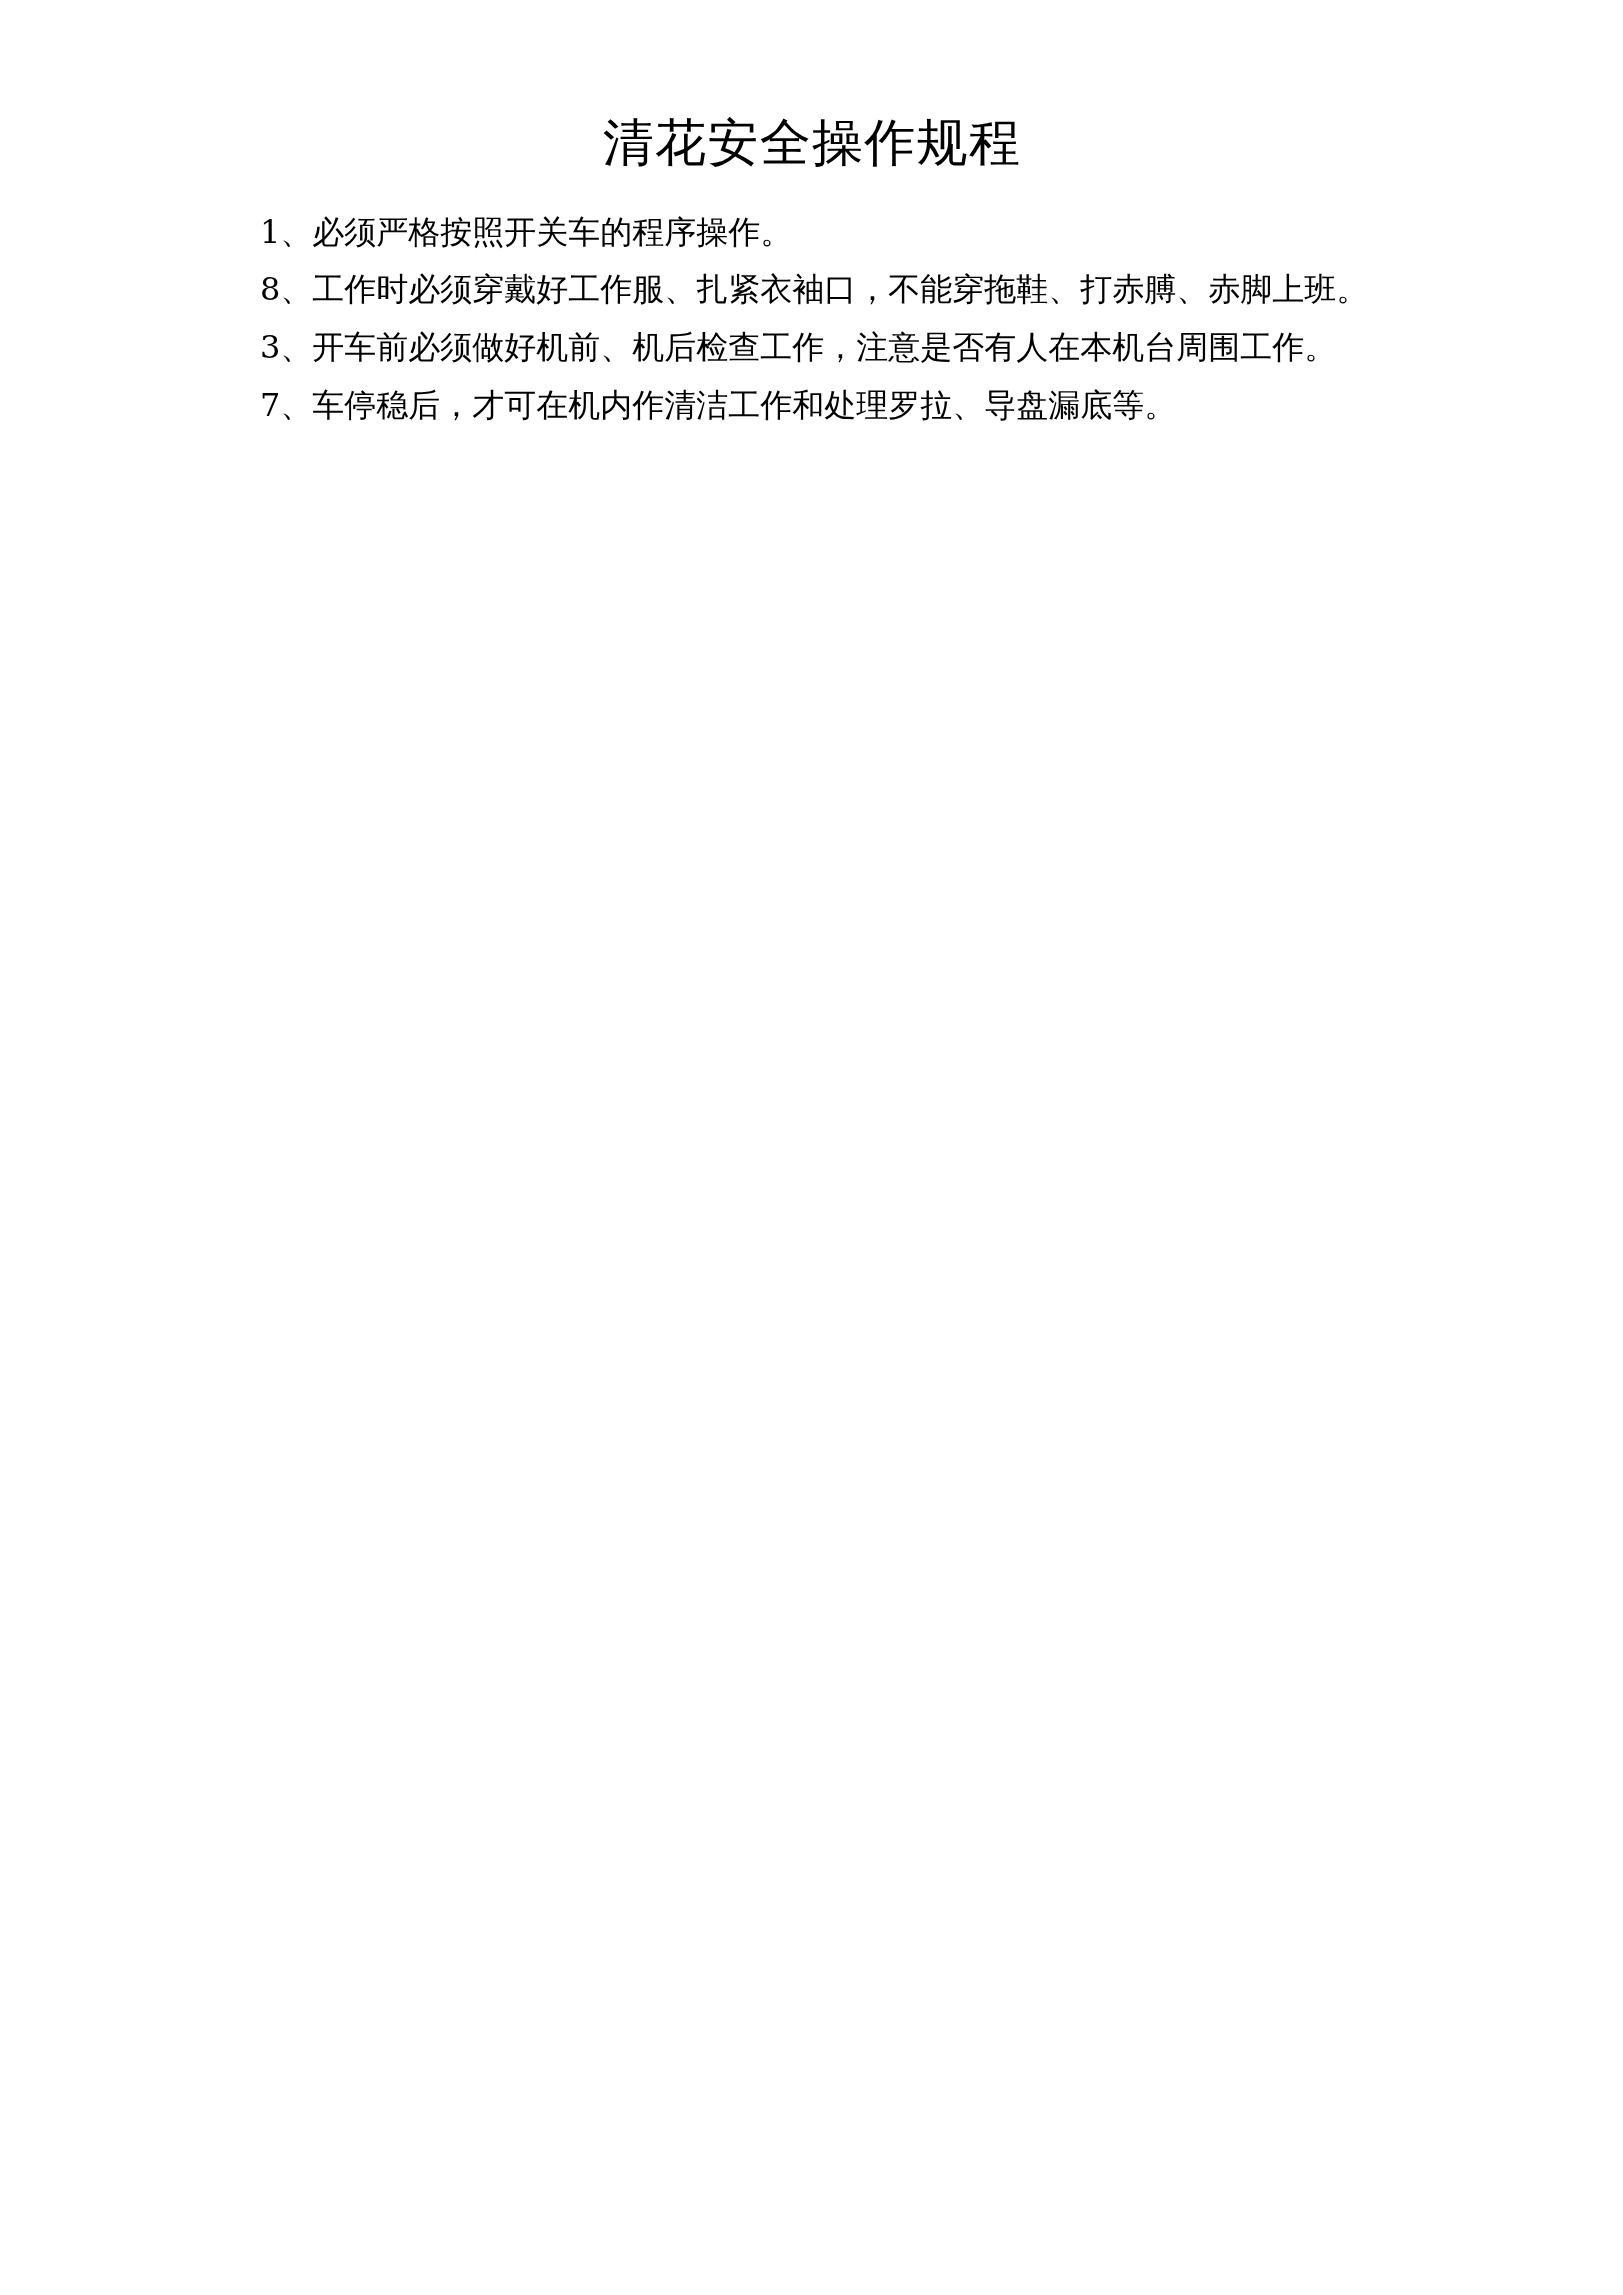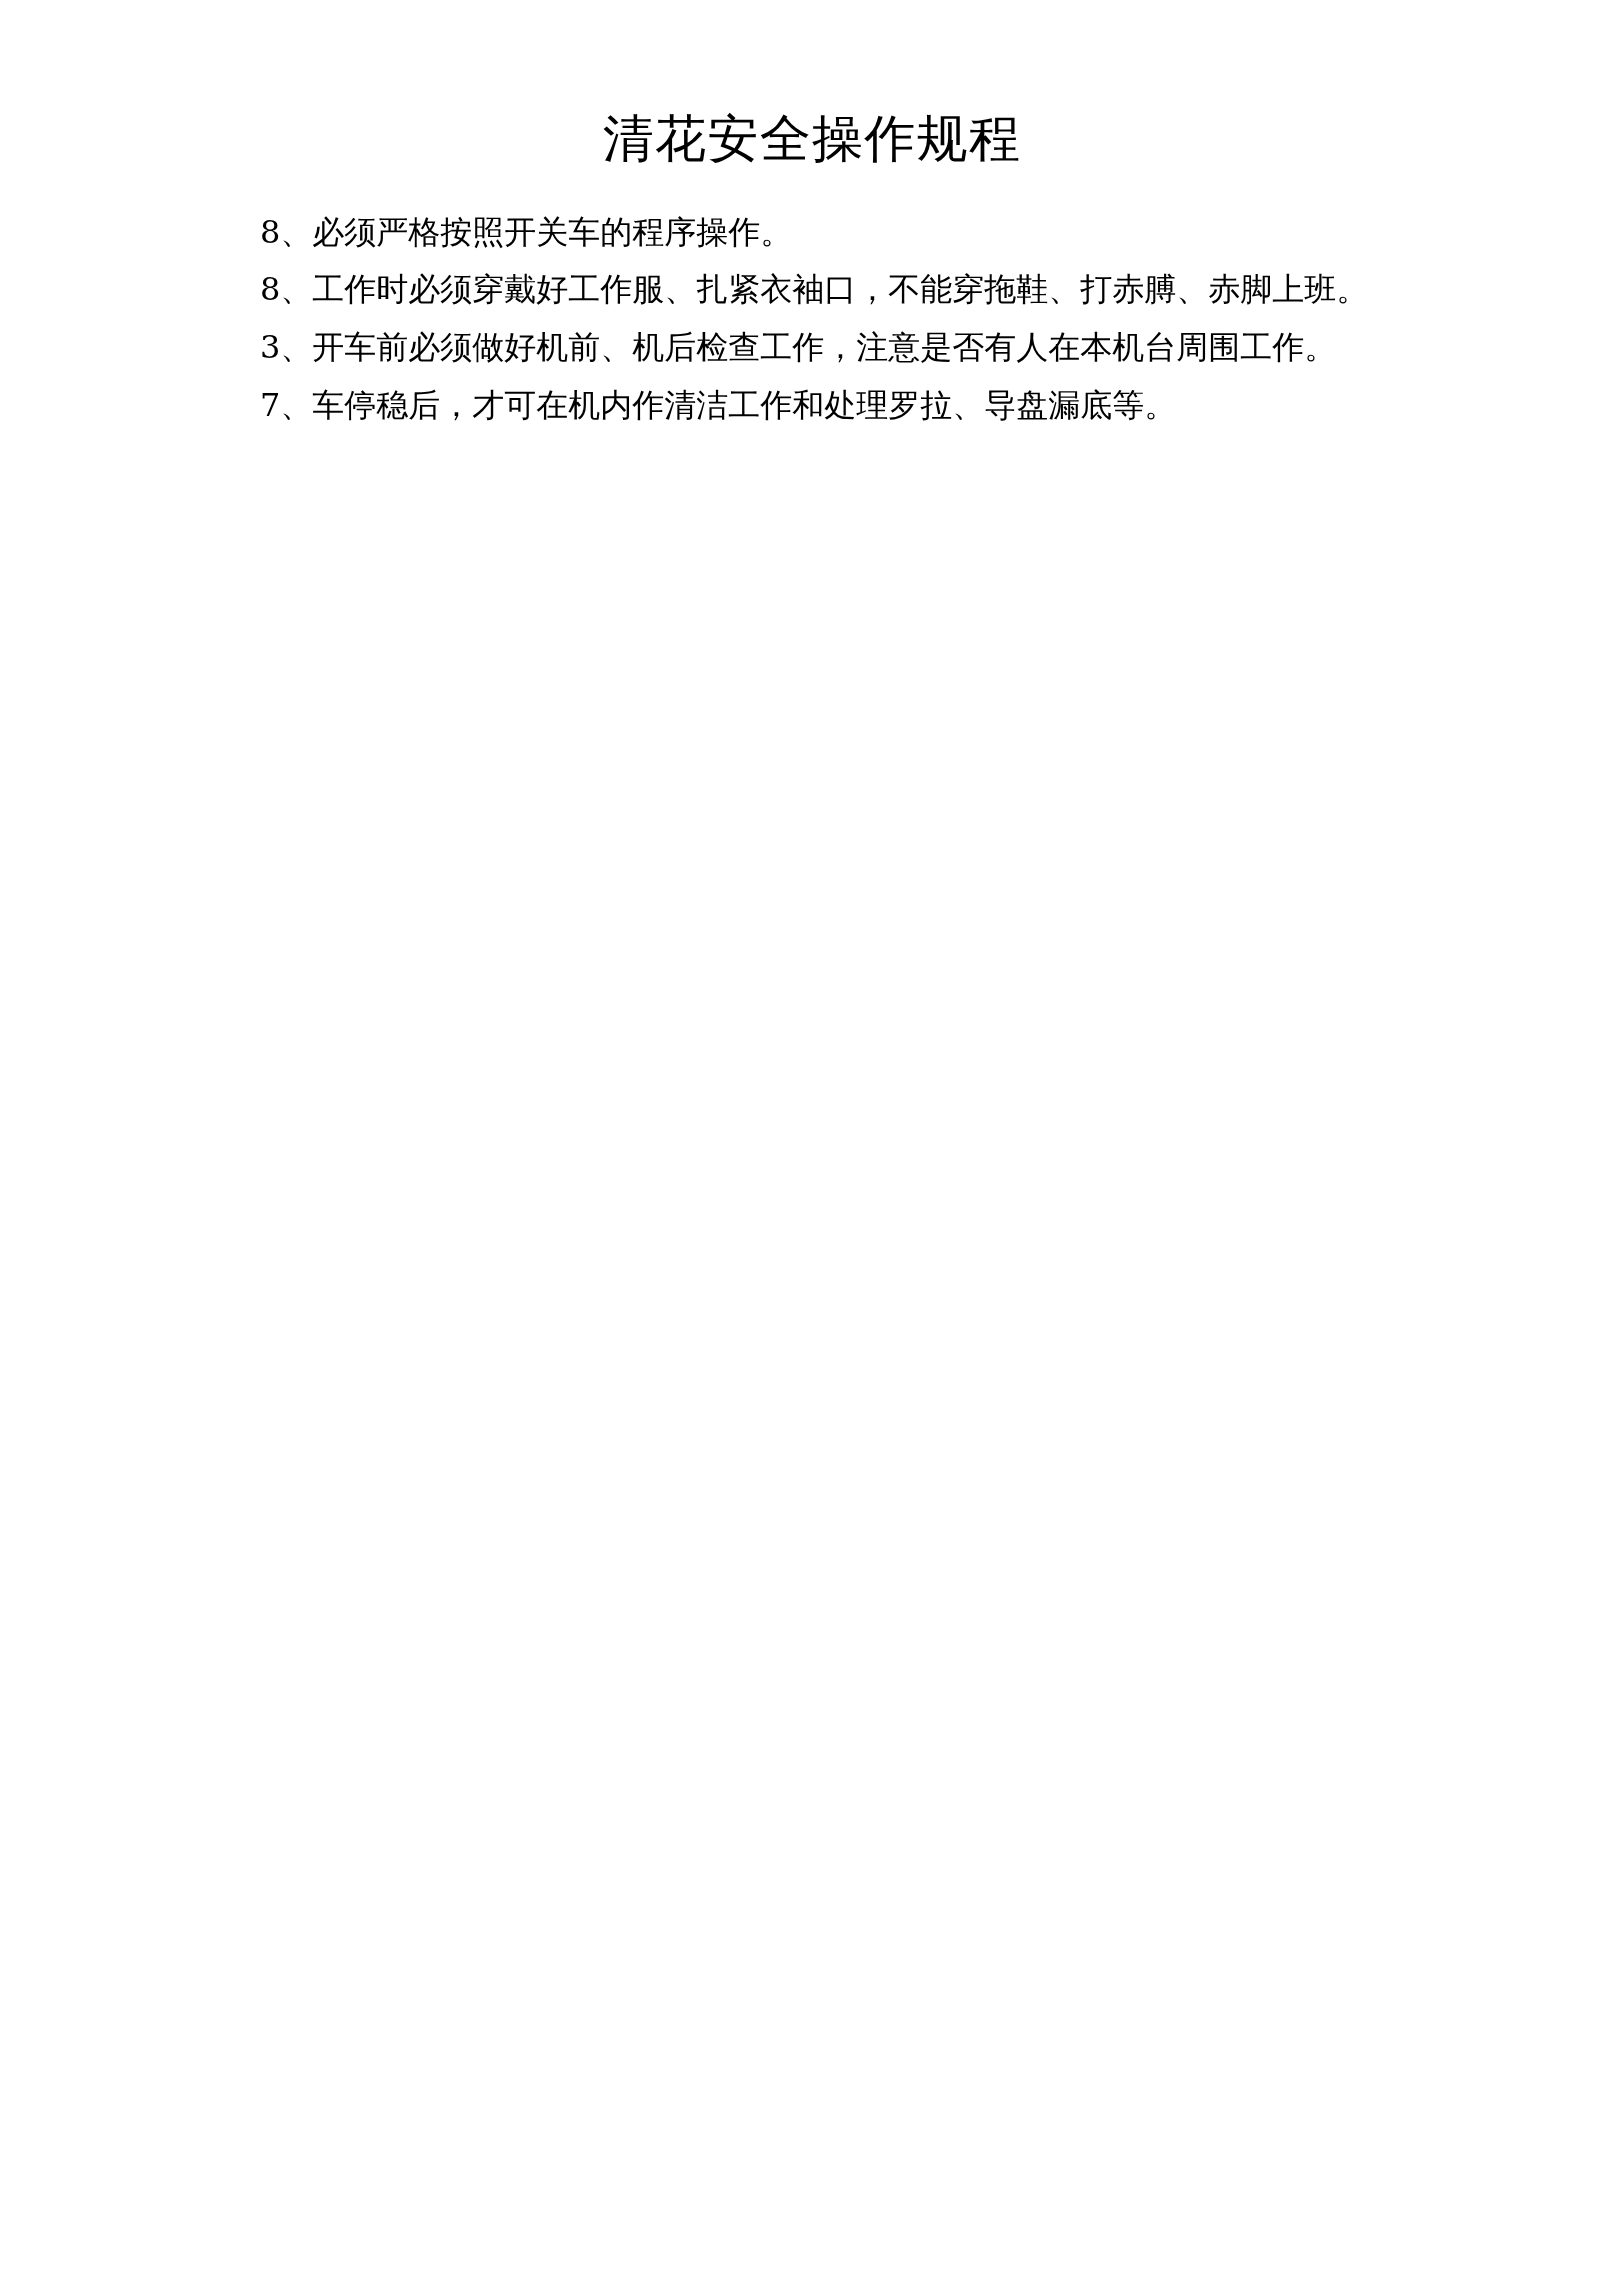--- a/index.html
+++ b/index.html
@@ -22,21 +22,21 @@
     background: #ffffff;
     position: relative;
   }
   .doc-title {
     text-align: center;
     font-size: 51px;
     line-height: 1.25;
     font-weight: 400;
     letter-spacing: 1.3px;
     margin: 0 0 30px 0;
-    font-family: Liberation Mono, monospace;
+    font-family: Liberation Sans, sans-serif;
   }
   .body-text {
     font-size: 32px;
     line-height: 1.72;
     text-align: justify;
     text-justify: inter-ideograph;
   }
   .para {
     margin: 0 0 2.6px 0;
     text-indent: 64px;
@@ -46,19 +46,19 @@
     text-justify: inter-ideograph;
     word-break: break-all;
   }
 </style>
 </head>
 <body>
 
 <div class="page">
   <h1 class="doc-title">清花安全操作规程</h1>
   <div class="body-text">
-    <p class="para">8、必须严格按照开关车的程序操作。</p>
+    <p class="para">1、必须严格按照开关车的程序操作。</p>
     <p class="para">8、工作时必须穿戴好工作服、扎紧衣袖口，不能穿拖鞋、打赤膊、赤脚上班。</p>
     <p class="para">3、开车前必须做好机前、机后检查工作，注意是否有人在本机台周围工作。</p>
     <p class="para">7、车停稳后，才可在机内作清洁工作和处理罗拉、导盘漏底等。</p>
   </div>
 </div>
 
 
 </body></html>

